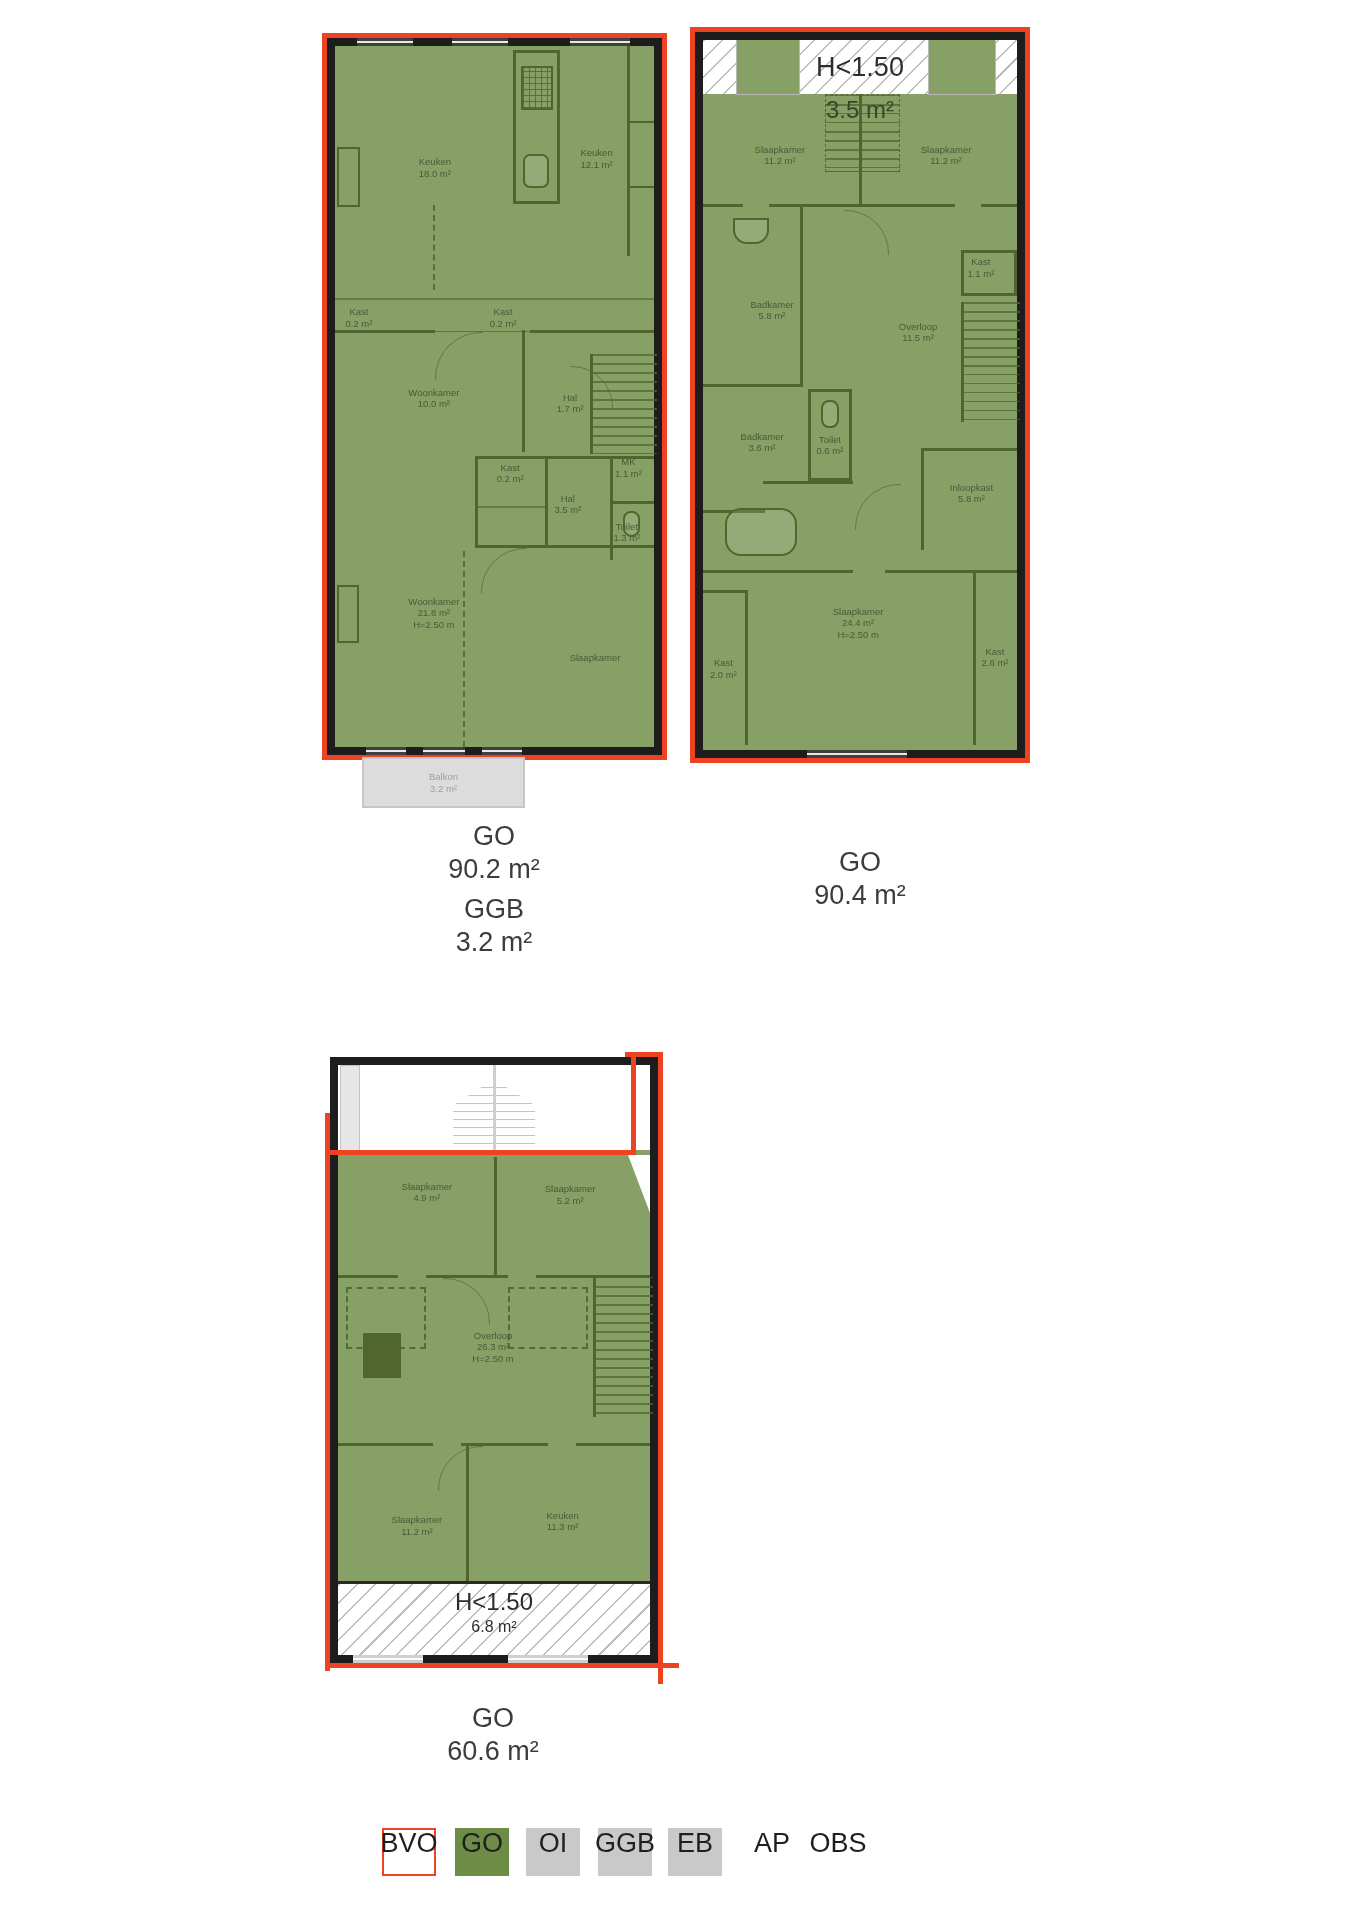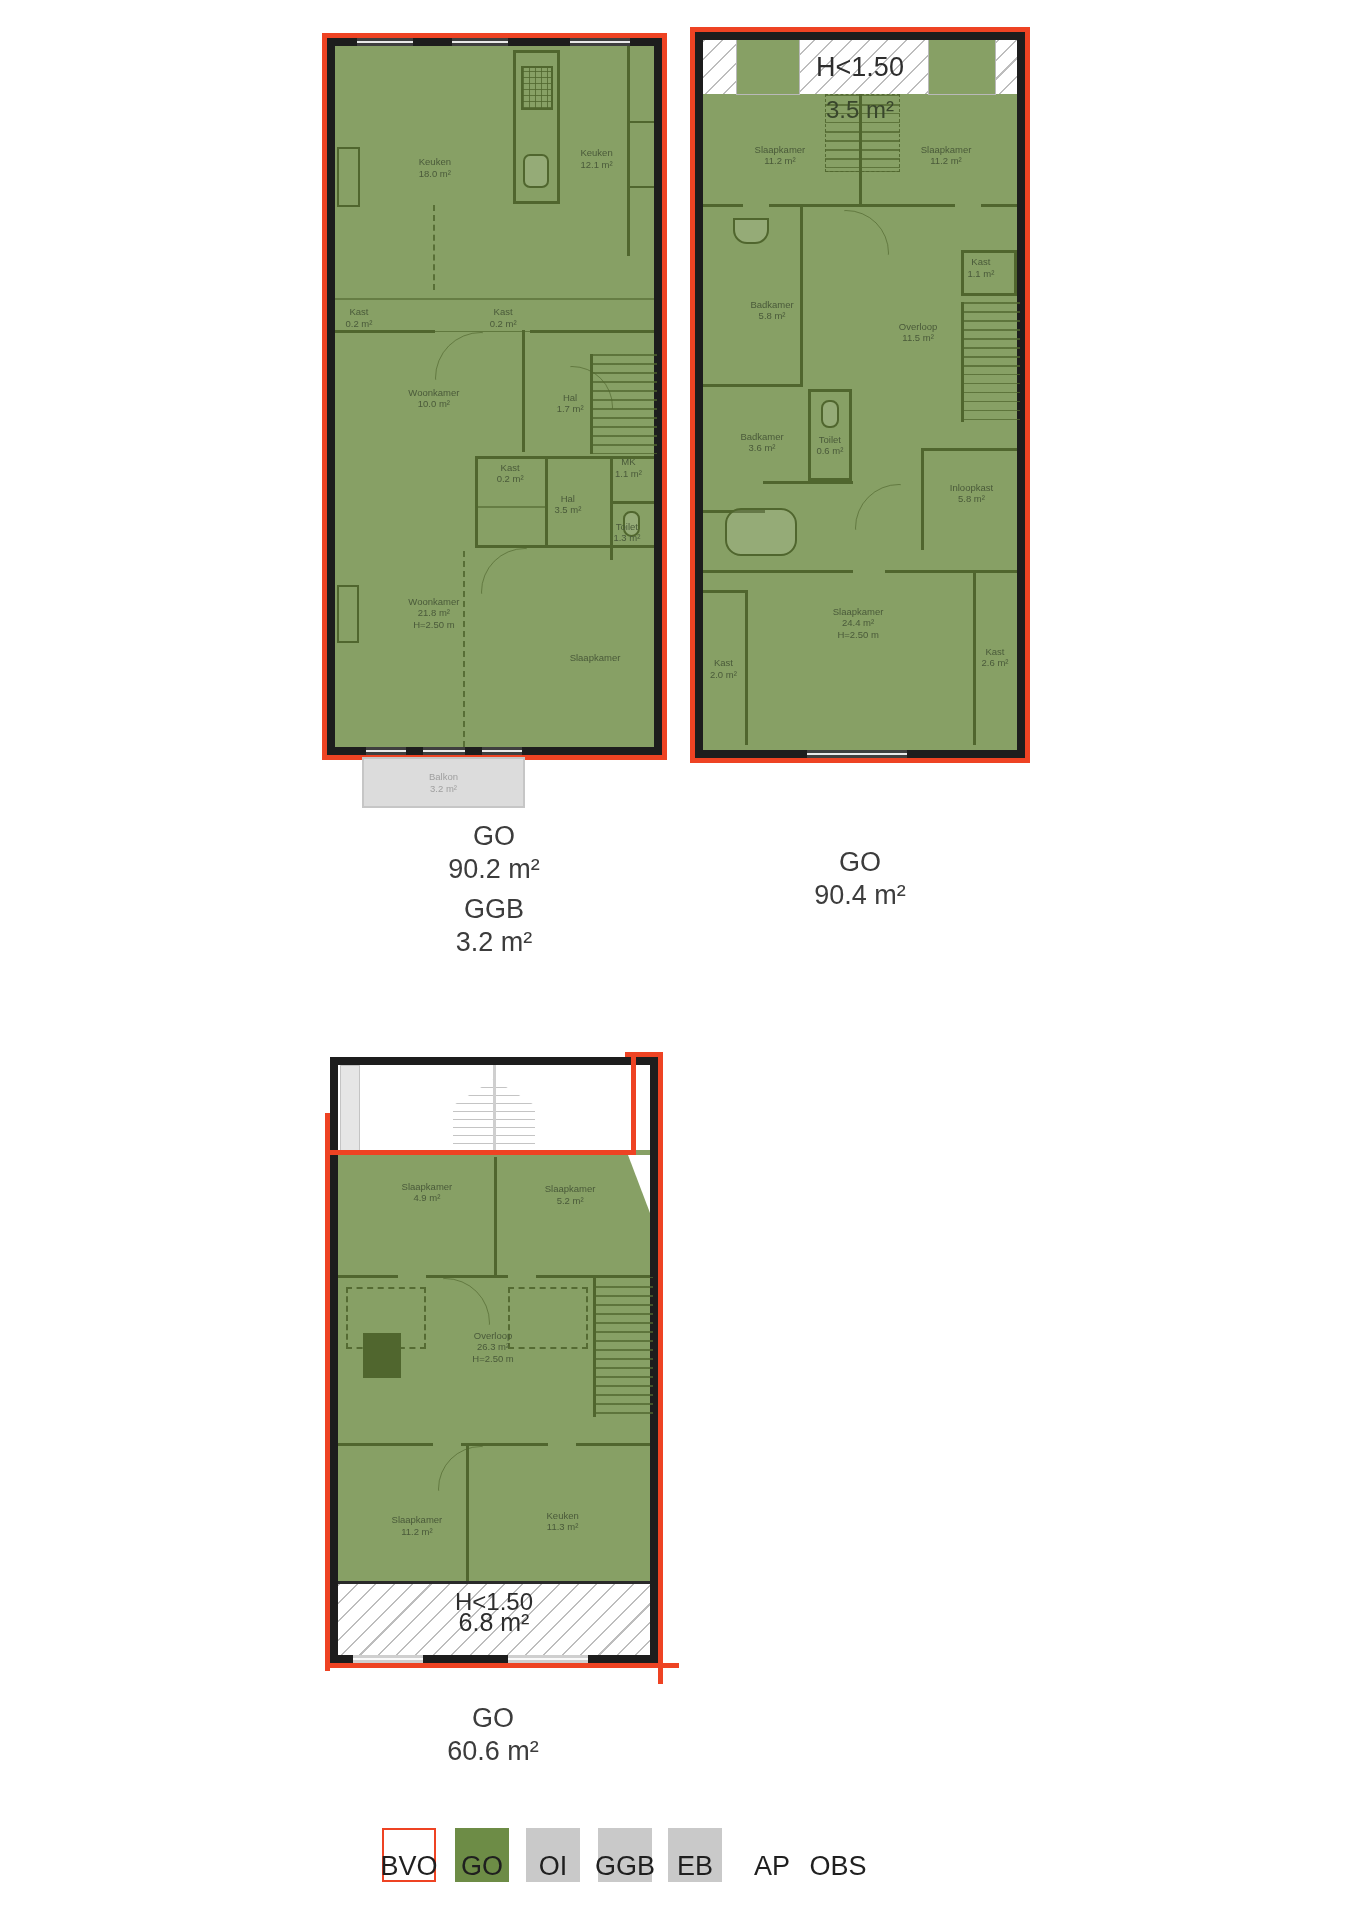--- a/index.html
+++ b/index.html
@@ -28,21 +28,21 @@
   .big-hatch-text{position:absolute;left:0;width:100%;text-align:center;color:#2d2d2d;z-index:6;}
   .totals{position:absolute;transform:translateX(-50%);text-align:center;color:#3c3c3c;
           font-size:27px;line-height:33px;}
   .totals .sub{margin-top:7px;}
   .win-h{position:absolute;height:8px;z-index:4;
          background:linear-gradient(#3f3f3f 3px, #e9e9e9 3px, #e9e9e9 4.8px, #3f3f3f 4.8px);}
   .win-h.light{background:linear-gradient(#cfcfcf 3px, #fafafa 3px, #fafafa 4.8px, #cfcfcf 4.8px);}
   .arc{position:absolute;border:1.5px solid rgba(80,102,46,.65);border-radius:50%;
        clip-path:polygon(0 0,52% 0,52% 52%,0 52%);}
   .redseg{position:absolute;background:var(--red);z-index:7;}
-  .legend-item{position:absolute;width:54px;height:54px;display:flex;align-items:flex-end;justify-content:center;border-radius:26px;}
+  .legend-item{position:absolute;width:54px;height:48px;display:flex;align-items:flex-start;justify-content:center;border-radius:26px;}
   .legend-swatch{position:absolute;inset:0;}
   .legend-swatch.bvo{background:#fff;border:2.5px solid var(--red);box-sizing:border-box;}
   .legend-swatch.go{background:#6d8c46;}
   .legend-swatch.gray{background:#c9c9c9;}
   .legend-label{position:relative;z-index:2;font-size:27px;color:#1f1f1f;}
   .balkon{position:absolute;background:#dcdcdc;border:2px solid #c6c6c6;box-sizing:border-box;
           display:flex;align-items:center;justify-content:center;}
   .balkon-inner{text-align:center;font-size:9.5px;line-height:1.25;color:#9f9f9f;}
   .stove{position:absolute;border:2px solid var(--wall);box-sizing:border-box;
          background-image:repeating-linear-gradient(0deg, rgba(80,102,46,.8) 0 1px, transparent 1px 6px),
@@ -286,21 +286,21 @@
   <i class="arc" style="left:62px;top:213px;width:88px;height:88px;transform:rotate(90deg);"></i>
 
   <i class="w" style="left:0;top:378px;width:312px;height:3px;"></i>
   <i class="gap" style="left:95px;top:378px;width:28px;height:3px;"></i>
   <i class="gap" style="left:210px;top:378px;width:28px;height:3px;"></i>
   <i class="w" style="left:128px;top:378px;width:3px;height:138px;"></i>
   <i class="arc" style="left:100px;top:381px;width:84px;height:84px;"></i>
 
   <div class="hatch" style="position:absolute;left:0;top:516px;width:312px;height:74px;border-top:3px solid #2a2a2a;box-sizing:border-box;z-index:4;">
     <div class="big-hatch-text" style="top:4px;font-size:24px;">H&lt;1.50</div>
-    <div class="big-hatch-text" style="top:24px;font-size:25px;">6.8 m²</div>
+    <div class="big-hatch-text" style="top:34px;font-size:16px;">6.8 m²</div>
   </div>
 
   <i class="win-h light" style="bottom:-8px;left:15px;width:70px;z-index:5;"></i>
   <i class="win-h light" style="bottom:-8px;left:170px;width:80px;z-index:5;"></i>
 <div class="room-label" style="left: 28.5%; top: 21.5%;">
       <div>Slaapkamer</div>
       <div>4.9 m²</div>
     </div>
     <div class="room-label" style="left: 74.4%; top: 21.9%;">
       <div>Slaapkamer</div>

